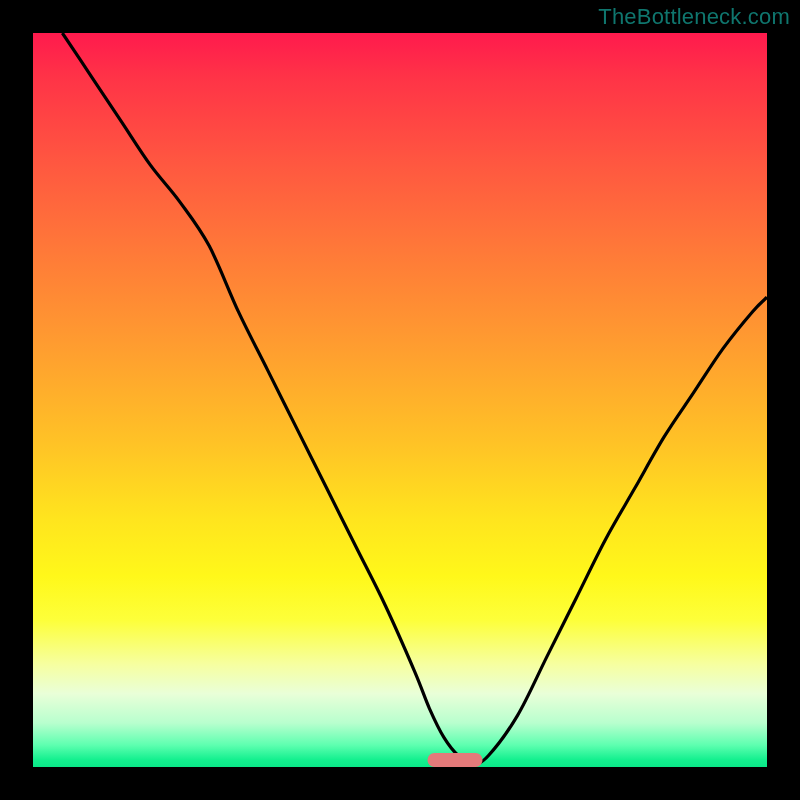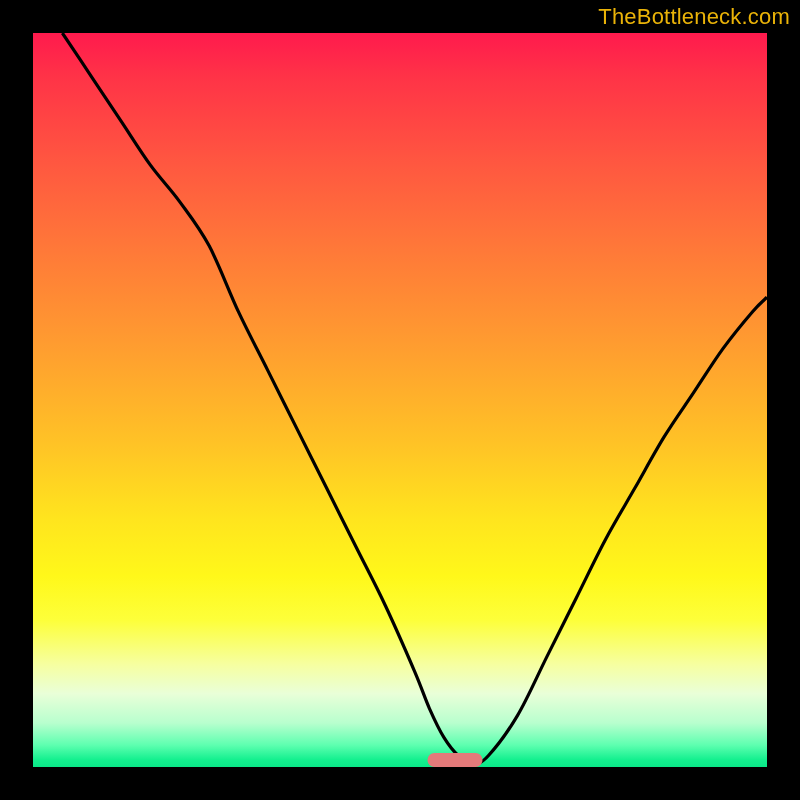--- a/index.html
+++ b/index.html
@@ -47,21 +47,21 @@
     );
   }
   .curve-svg {
     position: absolute;
     top: 0; left: 0;
   }
   .watermark {
     position: absolute;
     top: 4px;
     right: 10px;
-    color: #eab308;
+    color: #0f766e;
     font-size: 22px;
     letter-spacing: 0.2px;
     font-weight: 400;
   }
   .marker {
     position: absolute;
     height: 14px;
     border-radius: 7px;
     background: #e47a7a;
     transform: translate(-50%, 0);

